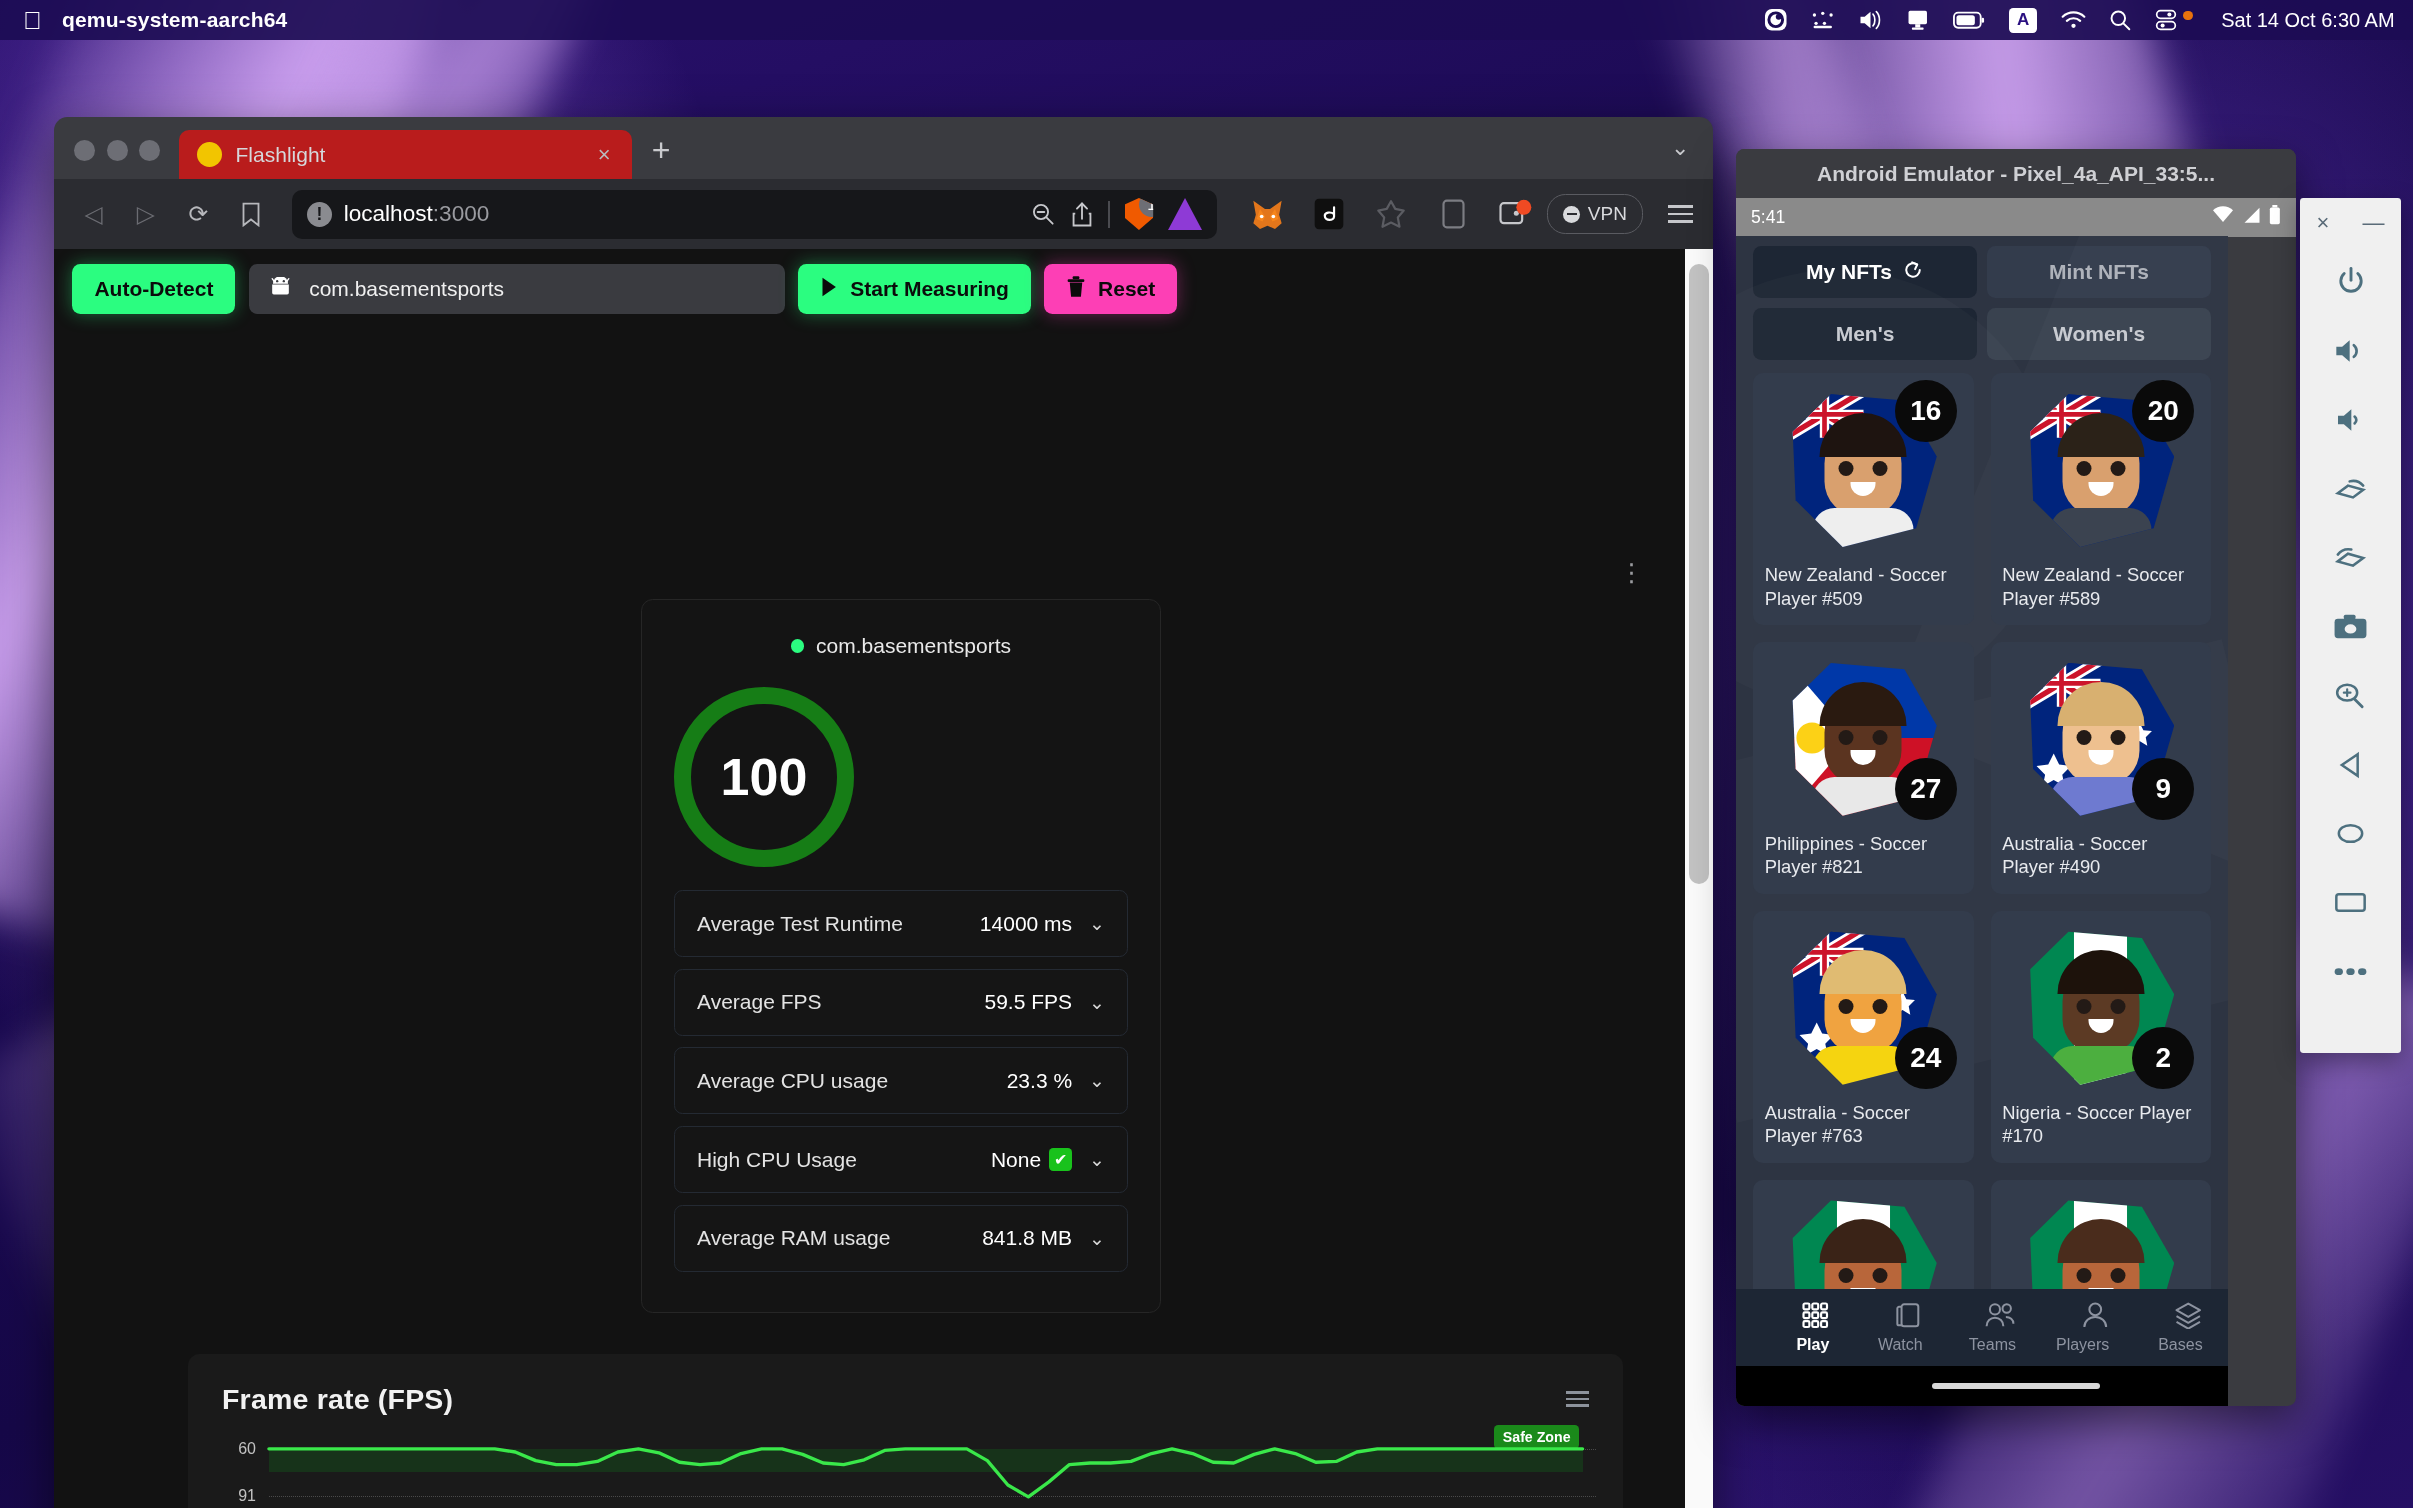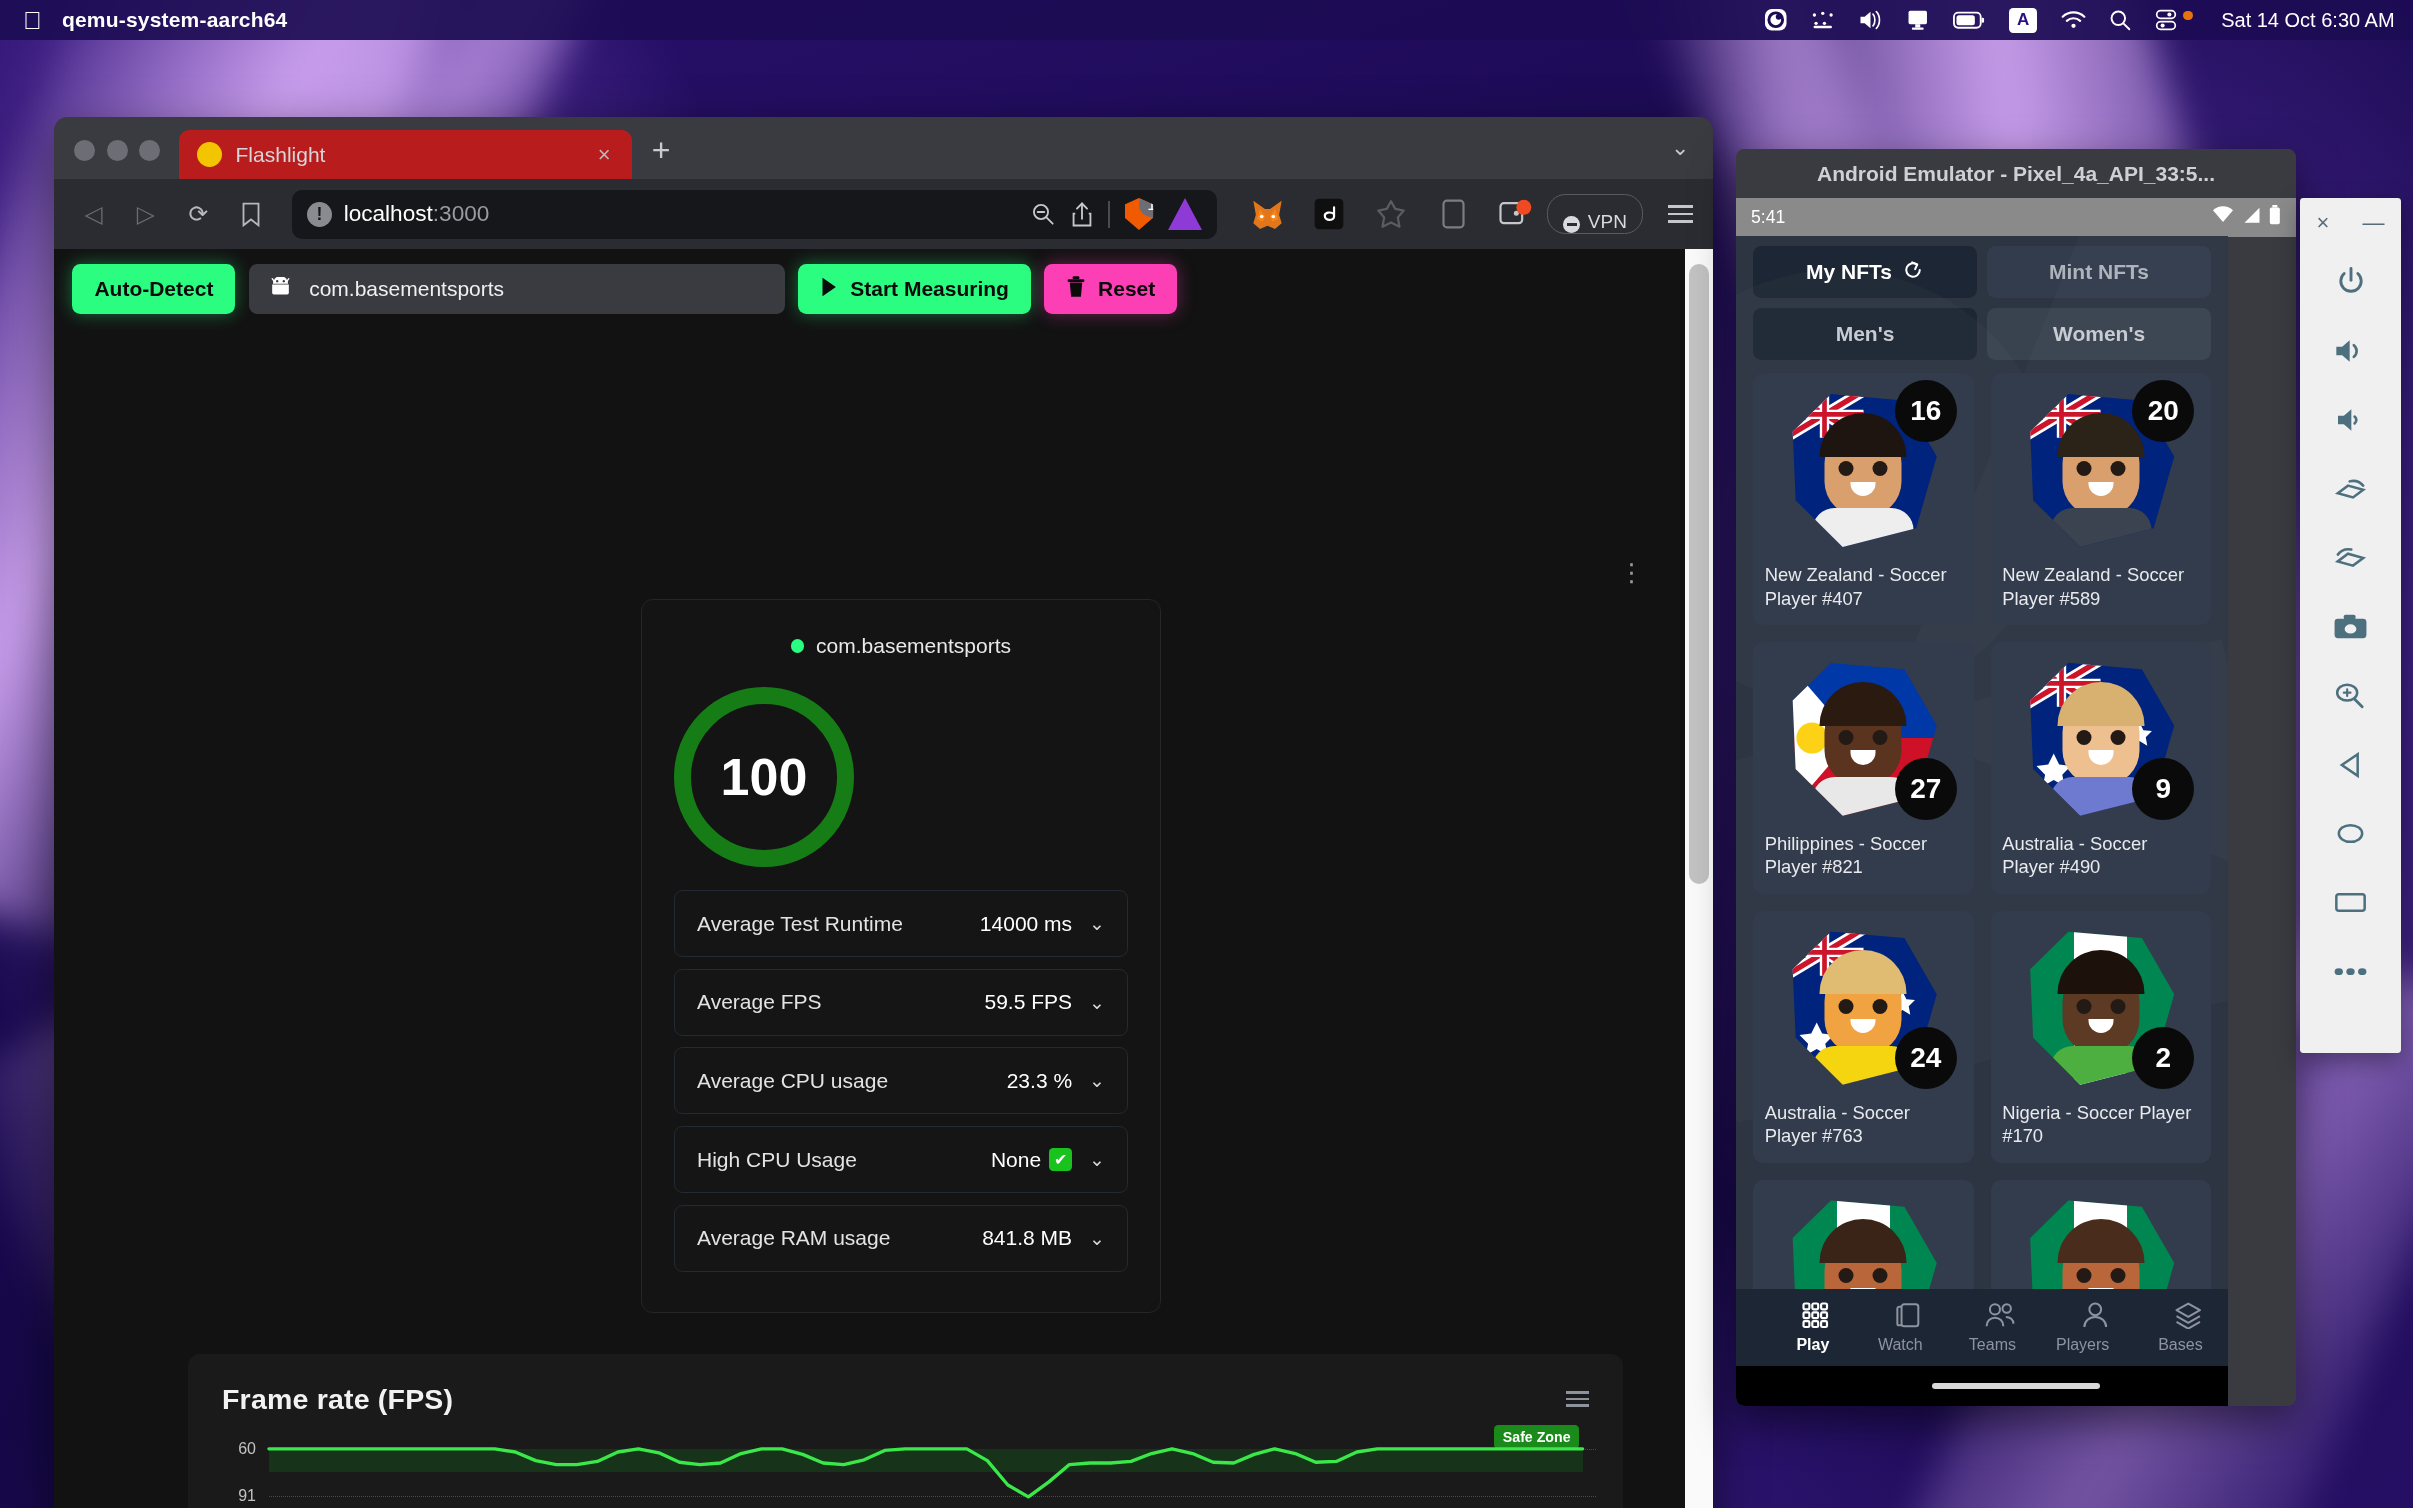--- a/index.html
+++ b/index.html
@@ -95,21 +95,21 @@
   }
   .shield .cnt {
     position:absolute; right:-11px; top:-5.9px; width:25px;height:25px;border-radius:50%;
     background:#6d6e75;color:#fff;font-size:16px;display:flex;align-items:center;justify-content:center;
   }
   .tri-logo { width:0;height:0;border-left:17px solid transparent;border-right:17px solid transparent;
               border-bottom:32px solid #8e3ad6; position:relative;}
   .ext-row { display:flex; align-items:center; gap: 25px; margin-left: 18.4px;}
   .ext { width:37px;height:37px;display:flex;align-items:center;justify-content:center;}
   .vpn-pill {
-    display:flex;align-items:flex-end;gap:7.5px;border:1.7px solid #5a5b61;border-radius:18.4px;
+    display:flex;align-items:center;gap:7.5px;border:1.7px solid #5a5b61;border-radius:18.4px;
     height:40px;padding:0 15px;color:#d9dadd;font-size:19px;
   }
   .vpn-dot{width:17px;height:17px;border-radius:50%;background:#d9dadd;position:relative;}
   .vpn-dot:after{content:"";position:absolute;left:3.4px;top:7.1px;width:10px;height:2.5px;background:#2b2c31;}
   .hamb { display:flex;flex-direction:column;gap:5px;margin-left:11.7px;}
   .hamb i { display:block;width:25px;height:2.5px;background:#c6c7cb;}
 
   
   #page { position:absolute; left:0; top:132px; width:1659px; height:1351px; background:#121212; overflow:hidden;}
   #apptoolbar { height: 69px; display:flex; align-items:center; gap: 13.4px; padding: 11.7px 18.4px 0 18.4px;}
@@ -557,21 +557,21 @@
             <div class="hexa"><svg width="147" height="156" viewBox="0 0 200 200" preserveAspectRatio="xMidYMid slice">
                 <rect width="200" height="200" fill="#00247d"></rect>
                 <path d="M0 0h100v60H0z" fill="#00247d"></path>
                 <path d="M0 0l100 60M100 0L0 60" stroke="#fff" stroke-width="14"></path>
                 <path d="M0 0l100 60M100 0L0 60" stroke="#cc142b" stroke-width="7"></path>
                 <path d="M44 0h12v60H44zM0 24h100v12H0z" fill="#fff"></path>
                 <path d="M47 0h6v60h-6zM0 27h100v6H0z" fill="#cc142b"></path>
               </svg><div style="position:absolute;left:50%;top:22%;transform:translateX(-50%);width:77px;height:91px;border-radius:39px 39px 35px 35px;background:#d9a06e"></div><div style="position:absolute;left:50%;top:14%;transform:translateX(-50%);width:87px;height:44px;border-radius:44px 44px 0 0;background:#1e1410"></div><div style="position:absolute;left:50%;top:45%;transform:translateX(-50%);width:15px;height:15px;border-radius:50%;background:#231a16;margin-left:-17px"></div><div style="position:absolute;left:50%;top:45%;transform:translateX(-50%);width:15px;height:15px;border-radius:50%;background:#231a16;margin-left:17px"></div><div style="position:absolute;left:50%;top:58%;transform:translateX(-50%);width:25px;height:14.2px;background:#fff;border-radius:0 0 13.4px 13.4px"></div><div style="position:absolute;left:50%;bottom:0;transform:translateX(-50%);width:101px;height:39px;border-radius:22px 22px 0 0;background:#eeeeee"></div></div>
             <div class="numbadge top">16</div>
           </div>
-          <div class="nftname">New Zealand - Soccer Player #407</div>
+          <div class="nftname">New Zealand - Soccer Player #509</div>
         </div>
         <div class="nftcard">
           <div class="nftimg">
             <div class="hexa"><svg width="147" height="156" viewBox="0 0 200 200" preserveAspectRatio="xMidYMid slice">
                 <rect width="200" height="200" fill="#00247d"></rect>
                 <path d="M0 0h100v60H0z" fill="#00247d"></path>
                 <path d="M0 0l100 60M100 0L0 60" stroke="#fff" stroke-width="14"></path>
                 <path d="M0 0l100 60M100 0L0 60" stroke="#cc142b" stroke-width="7"></path>
                 <path d="M44 0h12v60H44zM0 24h100v12H0z" fill="#fff"></path>
                 <path d="M47 0h6v60h-6zM0 27h100v6H0z" fill="#cc142b"></path>

